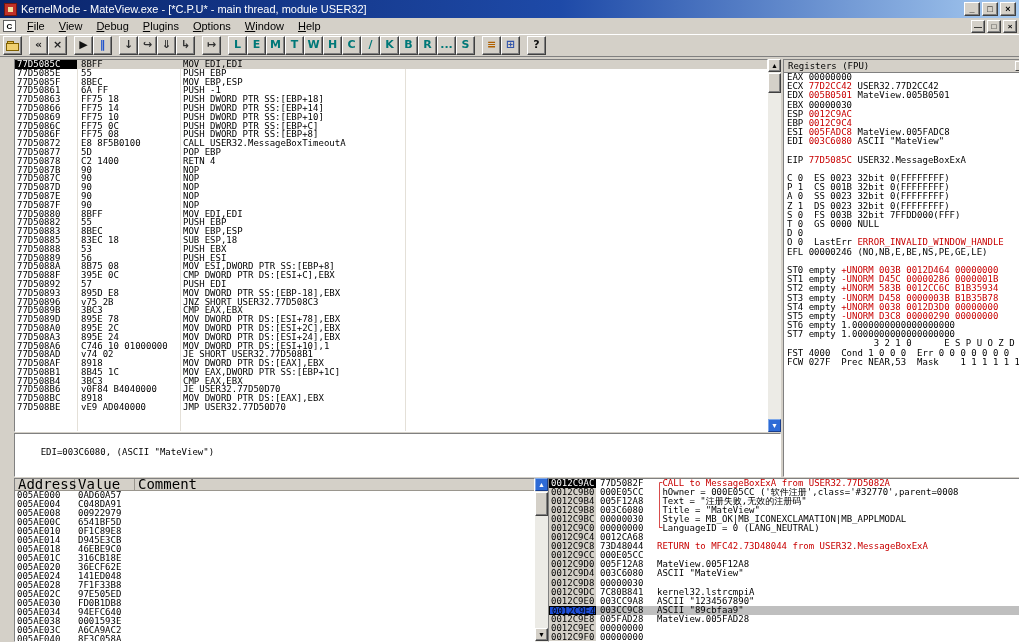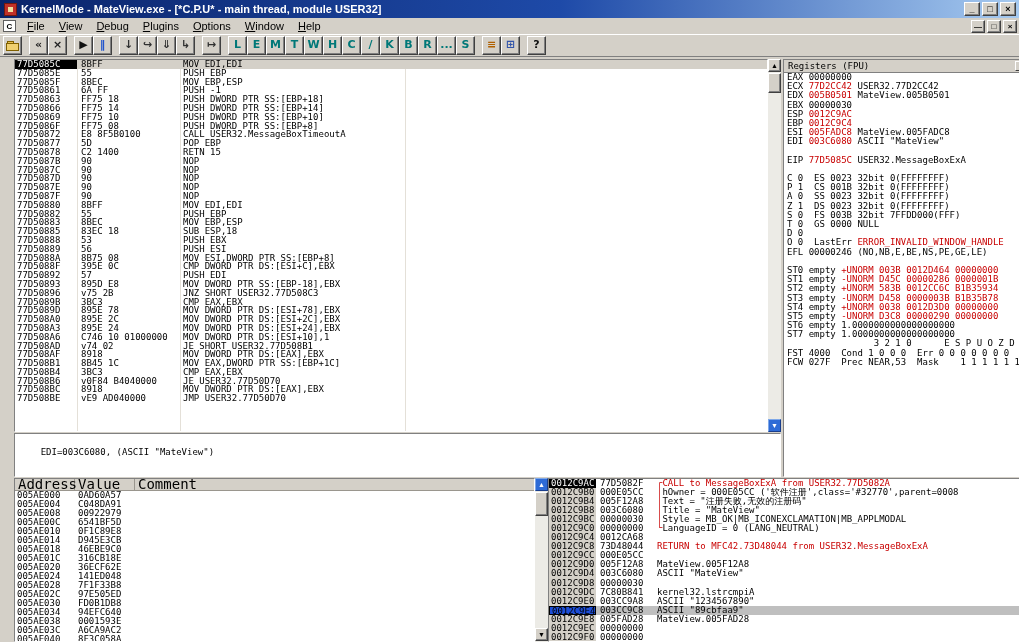--- a/index.html
+++ b/index.html
@@ -3,21 +3,21 @@
 <meta charset="utf-8">
 <style>
 *{margin:0;padding:0;box-sizing:border-box}
 html,body{width:1019px;height:642px;overflow:hidden}
 body{position:relative;background:#D4D0C8;font-family:"Liberation Sans",sans-serif}
 
 
 #titlebar{position:absolute;left:0;top:0;width:1019px;height:18px;background:linear-gradient(to right,#0A246A 0%,#1E4AA8 55%,#A6CAF0 100%);display:flex;align-items:center;padding:0 2px}
 #app-icon{width:13px;height:13px;background:#C03028;border:1px solid #701810;margin:0 4px 0 2px;position:relative;flex:none}
 #app-icon:after{content:"";position:absolute;left:3px;top:3px;width:5px;height:5px;background:#F0E0A0}
-#title-text{color:#FFF;font-size:11px;font-weight:bold;white-space:nowrap;flex:1;overflow:hidden}
+#title-text{color:#FFF;font-size:11px;font-weight:normal;white-space:nowrap;flex:1;overflow:hidden}
 .win-btns{display:flex;gap:2px;flex:none;margin-right:1px}
 .win-btn{width:16px;height:14px;background:#D4D0C8;border:1px solid;border-color:#FFF #404040 #404040 #FFF;box-shadow:inset -1px -1px 0 #808080;font-size:9px;line-height:12px;text-align:center;font-weight:bold;color:#000}
 
 
 #menubar{position:absolute;left:0;top:18px;width:1019px;height:16px;display:flex;align-items:center;background:#D4D0C8}
 #cpu-win-icon{width:13px;height:12px;background:#FFF;border:1px solid #606060;font-size:8px;line-height:11px;text-align:center;font-weight:bold;color:#000;margin:0 4px 0 3px;flex:none}
 .menu-item{font-size:11px;color:#000;padding:1px 7px;white-space:nowrap}
 #menu-spacer{flex:1}
 .child-btn{width:14px;height:13px;background:#D4D0C8;border:1px solid;border-color:#FFF #404040 #404040 #FFF;box-shadow:inset -1px -1px 0 #808080;font-size:8px;line-height:11px;text-align:center;font-weight:bold;margin-right:2px;color:#000}
 
@@ -163,24 +163,25 @@
     <div class="col-sep" style="left:165px"></div>
     <div class="col-sep" style="left:390px"></div>
     <div id="disasm-rows">
         <div class="dis-row sel"><span class="dis-addr addr-sel">77D5085C</span><span class="dis-bytes">8BFF</span><span class="dis-instr">MOV EDI,EDI</span></div>
         <div class="dis-row"><span class="dis-addr">77D5085E</span><span class="dis-bytes">55</span><span class="dis-instr">PUSH EBP</span></div>
         <div class="dis-row"><span class="dis-addr">77D5085F</span><span class="dis-bytes">8BEC</span><span class="dis-instr">MOV EBP,ESP</span></div>
         <div class="dis-row"><span class="dis-addr">77D50861</span><span class="dis-bytes">6A FF</span><span class="dis-instr">PUSH -1</span></div>
         <div class="dis-row"><span class="dis-addr">77D50863</span><span class="dis-bytes">FF75 18</span><span class="dis-instr">PUSH DWORD PTR SS:[EBP+18]</span></div>
         <div class="dis-row"><span class="dis-addr">77D50866</span><span class="dis-bytes">FF75 14</span><span class="dis-instr">PUSH DWORD PTR SS:[EBP+14]</span></div>
         <div class="dis-row"><span class="dis-addr">77D50869</span><span class="dis-bytes">FF75 10</span><span class="dis-instr">PUSH DWORD PTR SS:[EBP+10]</span></div>
+        <div class="dis-row"><span class="dis-addr">77D5086C</span><span class="dis-bytes">FF75 0C</span><span class="dis-instr">PUSH DWORD PTR SS:[EBP+C]</span></div>
         <div class="dis-row"><span class="dis-addr">77D5086F</span><span class="dis-bytes">FF75 08</span><span class="dis-instr">PUSH DWORD PTR SS:[EBP+8]</span></div>
         <div class="dis-row"><span class="dis-addr">77D50872</span><span class="dis-bytes">E8 8F5B0100</span><span class="dis-instr">CALL USER32.MessageBoxTimeoutA</span></div>
         <div class="dis-row"><span class="dis-addr">77D50877</span><span class="dis-bytes">5D</span><span class="dis-instr">POP EBP</span></div>
-        <div class="dis-row"><span class="dis-addr">77D50878</span><span class="dis-bytes">C2 1400</span><span class="dis-instr">RETN 15</span></div>
+        <div class="dis-row"><span class="dis-addr">77D50878</span><span class="dis-bytes">C2 1400</span><span class="dis-instr">RETN 4</span></div>
         <div class="dis-row"><span class="dis-addr">77D5087B</span><span class="dis-bytes">90</span><span class="dis-instr">NOP</span></div>
         <div class="dis-row"><span class="dis-addr">77D5087C</span><span class="dis-bytes">90</span><span class="dis-instr">NOP</span></div>
         <div class="dis-row"><span class="dis-addr">77D5087D</span><span class="dis-bytes">90</span><span class="dis-instr">NOP</span></div>
         <div class="dis-row"><span class="dis-addr">77D5087E</span><span class="dis-bytes">90</span><span class="dis-instr">NOP</span></div>
         <div class="dis-row"><span class="dis-addr">77D5087F</span><span class="dis-bytes">90</span><span class="dis-instr">NOP</span></div>
         <div class="dis-row"><span class="dis-addr">77D50880</span><span class="dis-bytes">8BFF</span><span class="dis-instr">MOV EDI,EDI</span></div>
         <div class="dis-row"><span class="dis-addr">77D50882</span><span class="dis-bytes">55</span><span class="dis-instr">PUSH EBP</span></div>
         <div class="dis-row"><span class="dis-addr">77D50883</span><span class="dis-bytes">8BEC</span><span class="dis-instr">MOV EBP,ESP</span></div>
         <div class="dis-row"><span class="dis-addr">77D50885</span><span class="dis-bytes">83EC 18</span><span class="dis-instr">SUB ESP,18</span></div>
         <div class="dis-row"><span class="dis-addr">77D50888</span><span class="dis-bytes">53</span><span class="dis-instr">PUSH EBX</span></div>

